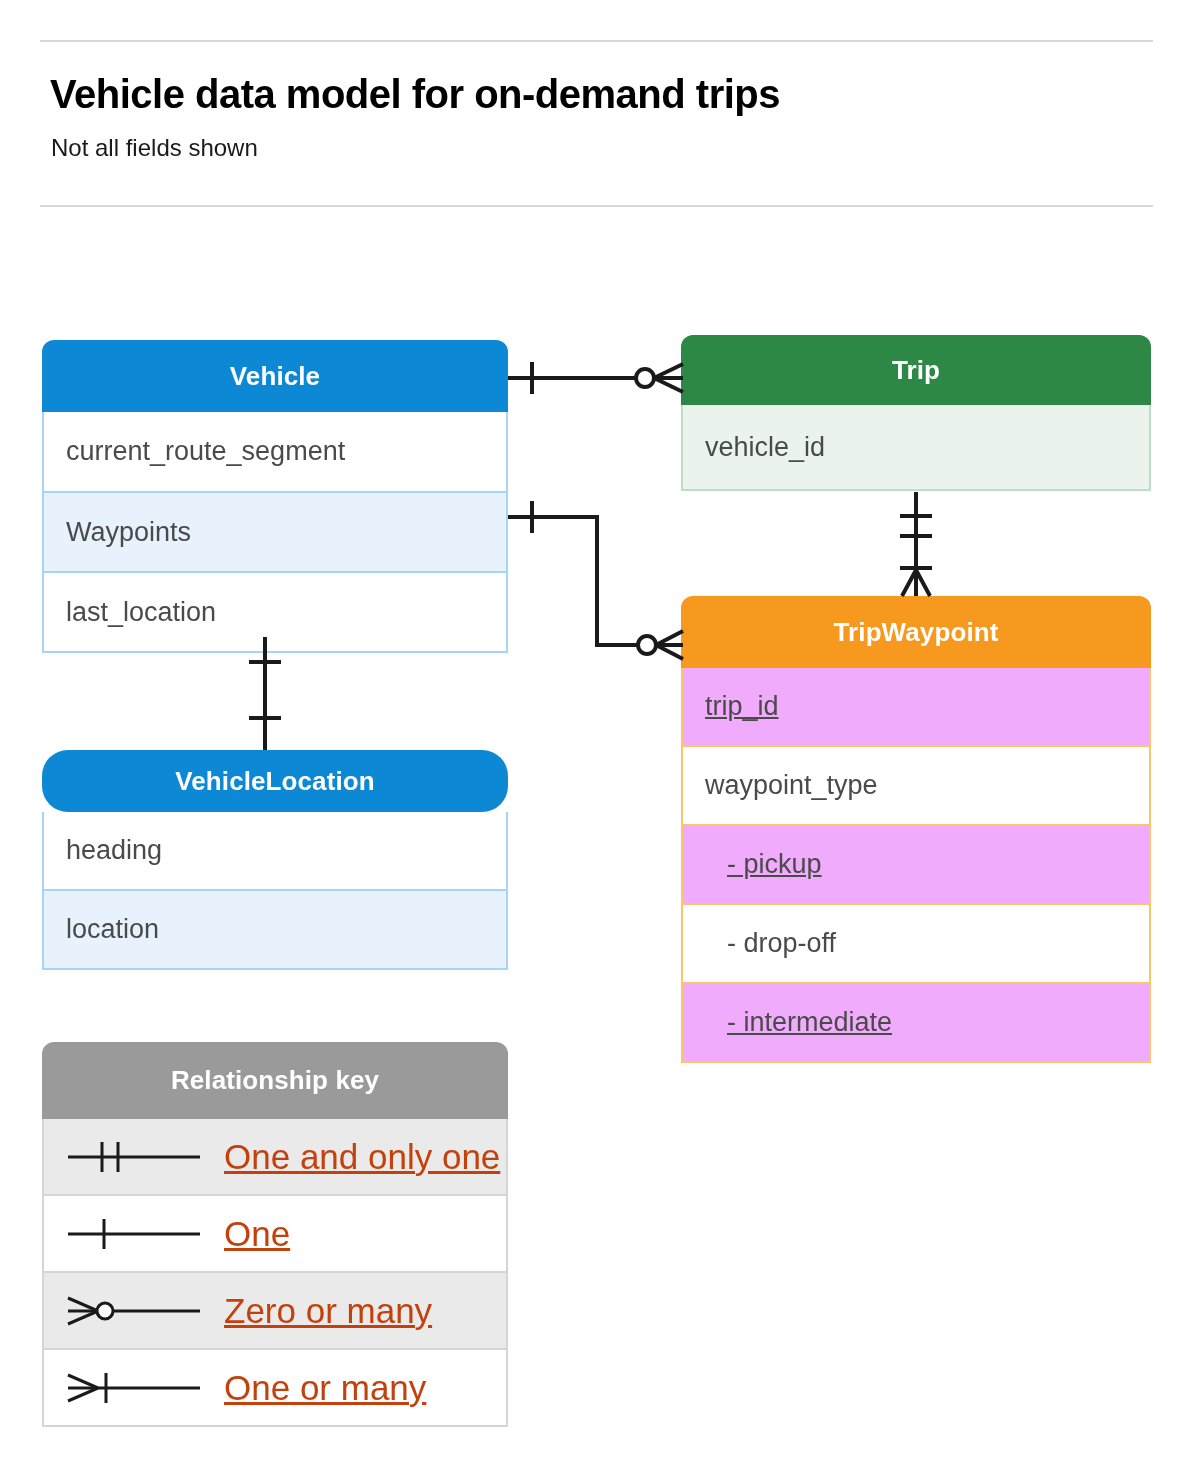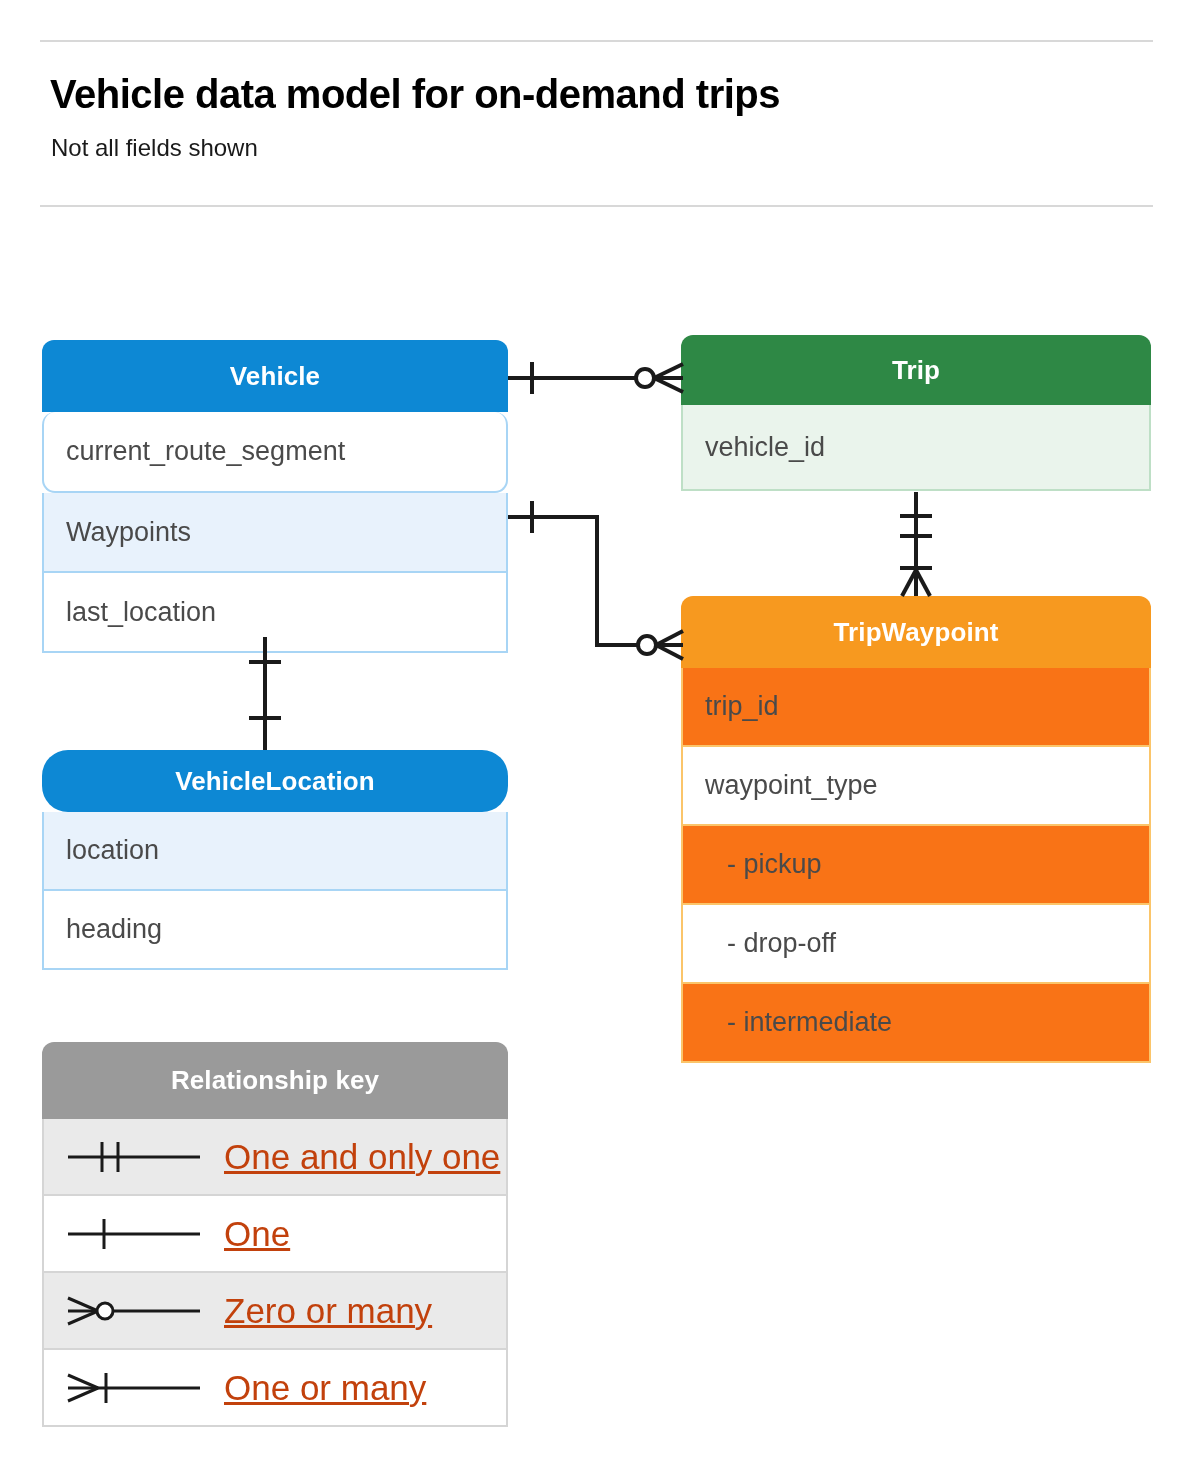--- a/index.html
+++ b/index.html
@@ -83,21 +83,21 @@
   .blue .entity-row.plain { background: #ffffff; }
 
   
   .green .entity-header { background: #2e8845; }
   .green .entity-row { border-color: #bedfc6; }
   .green .entity-row.shade { background: #eaf4ec; }
 
   
   .orange .entity-header { background: #f7991f; }
   .orange .entity-row { border-color: #fbc56a; }
-  .orange .entity-row.shade { background: #f97316; }
+  .orange .entity-row.shade { background: #f0abfc; text-decoration: underline; }
   .orange .entity-row.plain { background: #ffffff; }
 
   
   .gray .entity-header { background: #9a9a9a; }
   .legend-row {
     box-sizing: border-box;
     border-left: 2px solid #d5d5d5;
     border-right: 2px solid #d5d5d5;
     border-bottom: 2px solid #d5d5d5;
     display: flex;
@@ -133,34 +133,34 @@
 </head>
 <body>
 
 <div class="rule" id="rule-top"></div>
 <div id="page-title">Vehicle data model for on-demand trips</div>
 <div id="page-subtitle">Not all fields shown</div>
 <div class="rule" id="rule-bottom"></div>
 
 <div class="entity blue" style="left:42px; top:320px; width:466px;margin-top:20px;">
   <div class="entity-header" style="height:72px;">Vehicle</div>
-  <div class="entity-row plain" style="height:81px;border-radius:13px;">current_route_segment</div>
+  <div class="entity-row plain" style="height:81px;">current_route_segment</div>
   <div class="entity-row shade" style="height:80px;">Waypoints</div>
   <div class="entity-row plain" style="height:80px;">last_location</div>
 </div>
 
 <div class="entity green" style="left:681px; top:335px; width:470px;">
   <div class="entity-header" style="height:70px;">Trip</div>
   <div class="entity-row shade" style="height:86px;">vehicle_id</div>
 </div>
 
 <div class="entity blue" style="left:42px; top:750px; width:466px;">
   <div class="entity-header" style="height:62px;border-radius:26px;">VehicleLocation</div>
+  <div class="entity-row plain" style="height:79px;">heading</div>
   <div class="entity-row shade" style="height:79px;">location</div>
-  <div class="entity-row plain" style="height:79px;">heading</div>
 </div>
 
 <div class="entity orange" style="left:681px; top:596px; width:470px;">
   <div class="entity-header" style="height:72px;">TripWaypoint</div>
   <div class="entity-row shade" style="height:79px;">trip_id</div>
   <div class="entity-row plain" style="height:79px;">waypoint_type</div>
   <div class="entity-row shade" style="height:79px; padding-left:44px;">- pickup</div>
   <div class="entity-row plain" style="height:79px; padding-left:44px;">- drop-off</div>
   <div class="entity-row shade" style="height:79px; padding-left:44px;">- intermediate</div>
 </div>

